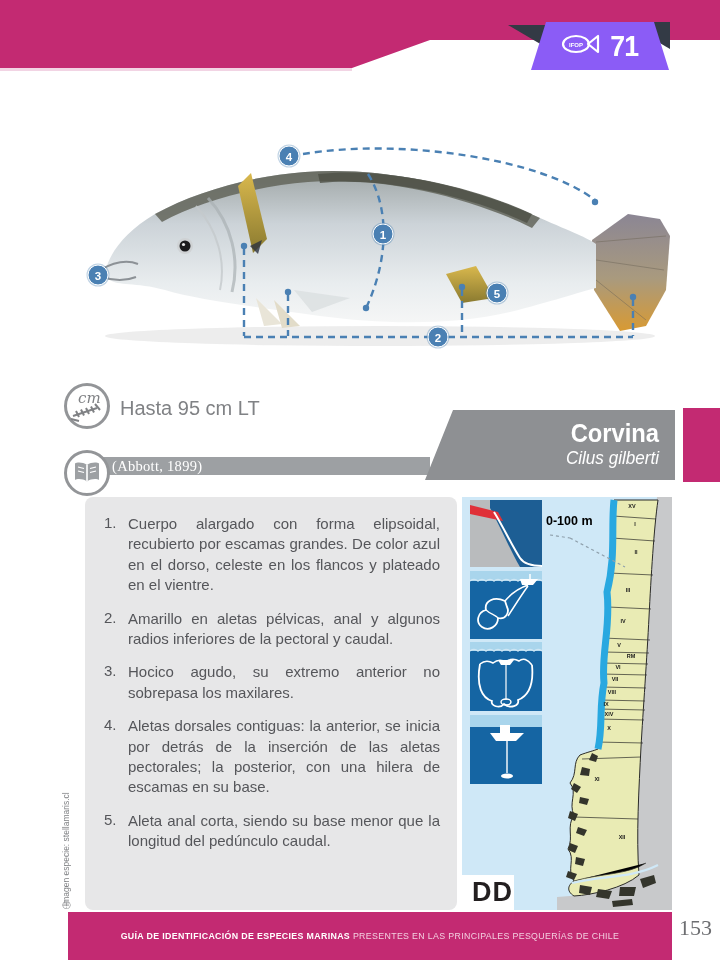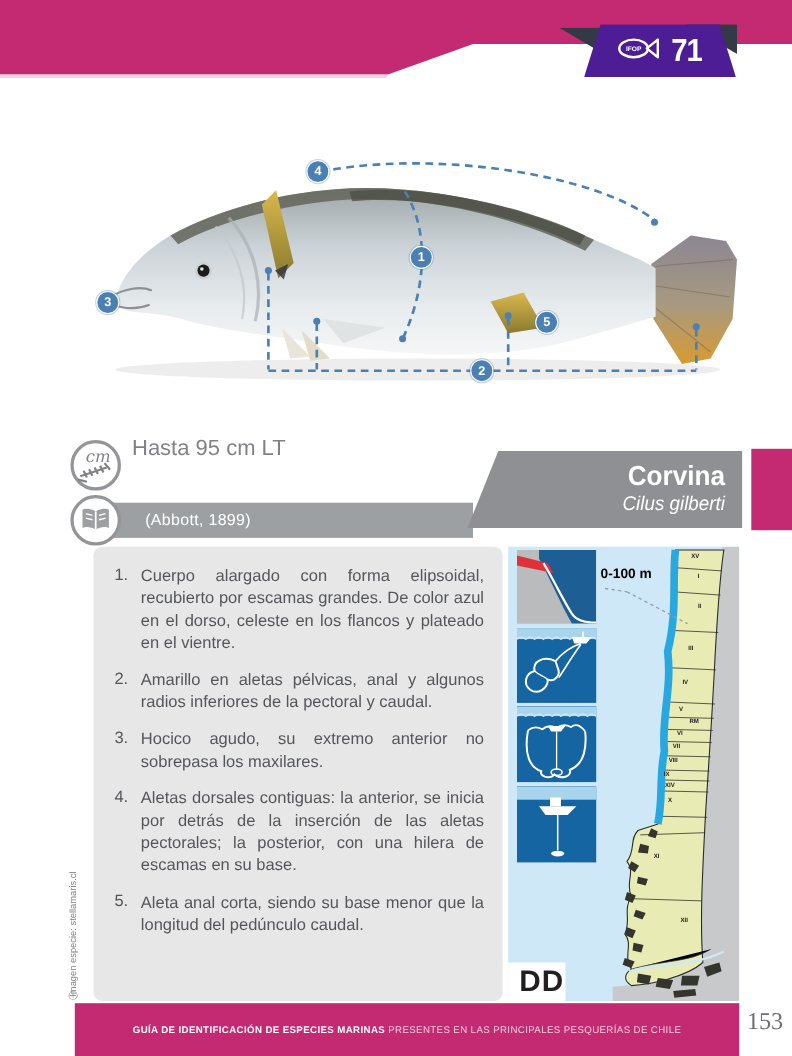--- a/index.html
+++ b/index.html
@@ -8,43 +8,43 @@
 
   
   .topbar{position:absolute;left:0;top:0;width:720px;height:68px;background:#c32a72;
     clip-path:polygon(0 0,720px 0,720px 40px,430px 40px,352px 68px,0 68px);}
   .topbar-underline{position:absolute;left:0;top:68px;width:352px;height:3px;background:#f2d4e4;}
   .badge{position:absolute;display:flex;align-items:center;justify-content:center;gap:8px;color:#fff;}
   .badge .count{font-size:29px;font-weight:700;letter-spacing:-1px;transform:scaleX(.92);}
   .badge-shadow{position:absolute;background:#333a45;}
   .badge-gray{left:418px;top:25px;width:136px;height:45px;background:#9da0a3;
     clip-path:polygon(15px 0,121px 0,136px 45px,0 45px);}
-  .badge-blue{left:531px;top:22px;width:138px;height:48px;background:#4c1d95;
+  .badge-blue{left:531px;top:22px;width:138px;height:48px;background:#8b5cf6;
     clip-path:polygon(15px 0,123px 0,138px 48px,0 48px);}
   .tri1{left:508px;top:25px;width:46px;height:27px;clip-path:polygon(0 0,100% 0,100% 100%);}
   .tri2{left:624px;top:22px;width:46px;height:27px;clip-path:polygon(0 0,100% 0,100% 100%);}
 
   
   #fish-wrap{position:absolute;left:80px;top:140px;width:600px;height:210px;}
   #overlay-wrap{position:absolute;left:60px;top:130px;width:620px;height:230px;}
   .marker{position:absolute;width:19px;height:19px;border-radius:50%;background:#4a80b3;
     border:1.5px solid #fff;box-shadow:0 0 0 1px rgba(74,128,179,.35);
     color:#fff;font-size:11.5px;font-weight:700;display:flex;align-items:center;justify-content:center;
     transform:translate(-50%,-50%);}
 
   
   .round-icon{position:absolute;width:46px;height:46px;border-radius:50%;background:#fff;
     border:3px solid #939598;display:flex;align-items:center;justify-content:center;box-sizing:border-box;}
-  #cm-icon{left:64px;top:383px;margin-top:17px;}
+  #cm-icon{left:64px;top:383px;}
   #cm-icon .cm-text{font-family:"DejaVu Serif",serif;font-style:italic;font-size:15px;color:#808285;
     position:absolute;top:3px;left:11px;}
   #book-icon{left:64px;top:450px;z-index:3;}
   .size-label{position:absolute;left:120px;top:397px;font-size:20px;color:#808285;}
-  .abbott-bar{position:absolute;left:88px;top:457px;width:342px;height:32px;background:#9da0a3;
-    display:flex;align-items:center;padding-left:44px;box-sizing:border-box;}
+  .abbott-bar{position:absolute;left:88px;top:457px;width:342px;height:18px;background:#9da0a3;
+    display:flex;align-items:center;padding-left:24px;box-sizing:border-box;font-family:Liberation Serif, serif;}
   .abbott-bar span{color:#fff;font-size:14.5px;letter-spacing:.3px;}
 
   
   .species-banner{position:absolute;left:425px;top:410px;width:250px;height:70px;background:#8e9093;
     clip-path:polygon(28px 0,250px 0,250px 70px,0 70px);
     display:flex;flex-direction:column;justify-content:center;align-items:flex-end;
     padding-right:16px;box-sizing:border-box;}
   .species-banner .common{color:#fff;font-size:25px;font-weight:700;line-height:1.1;transform:scaleX(.95);transform-origin:right;}
   .species-banner .sci{color:#fff;font-size:18px;font-style:italic;line-height:1.2;transform:scaleX(.95);transform-origin:right;}
   .pink-tab{position:absolute;left:683px;top:408px;width:37px;height:74px;background:#c32a72;}

